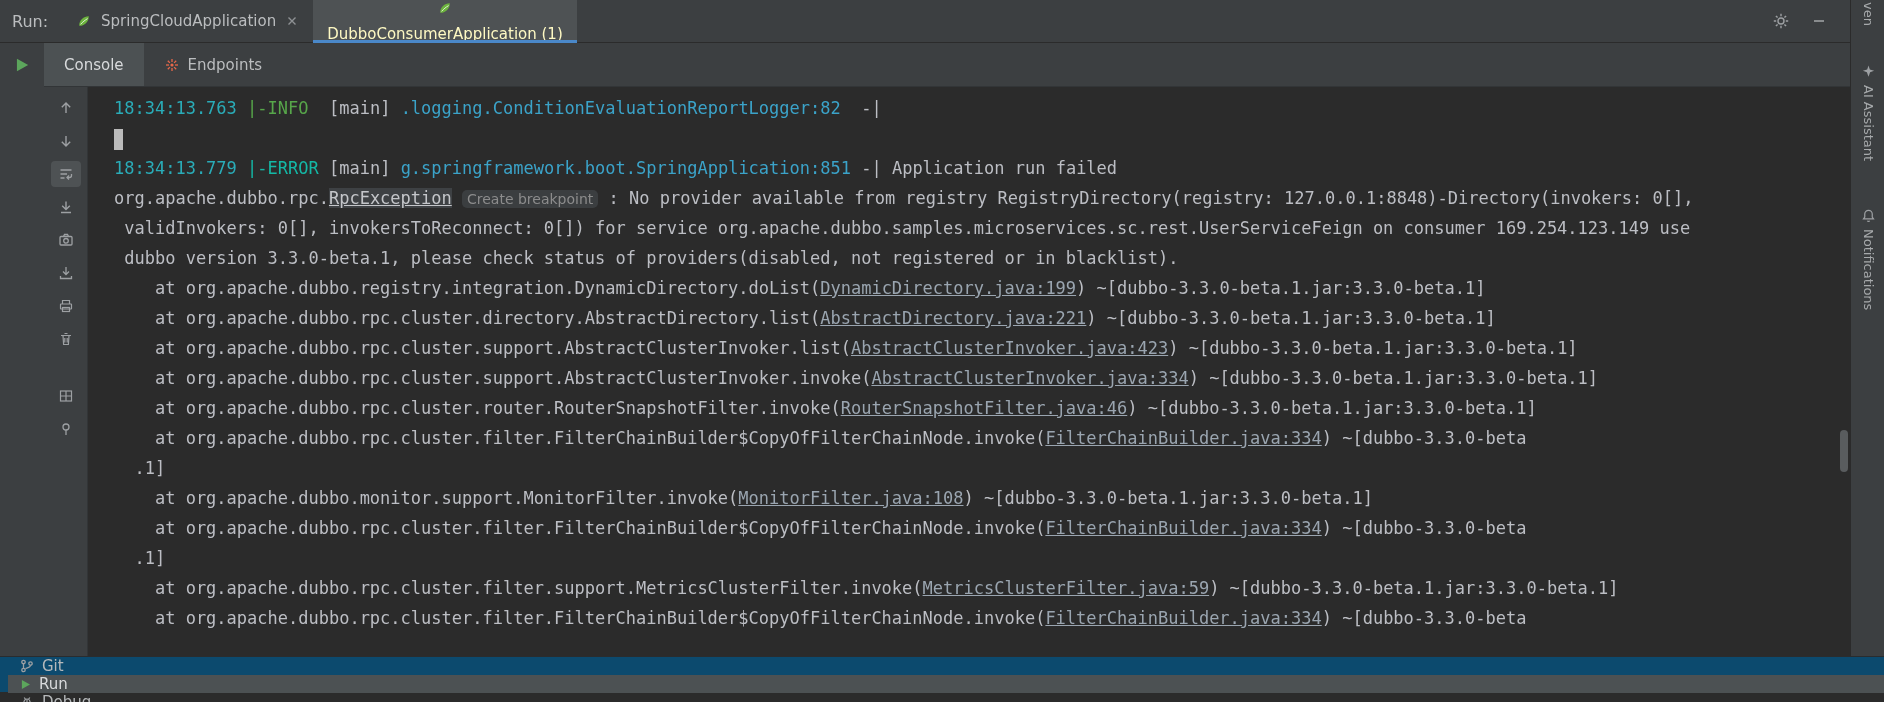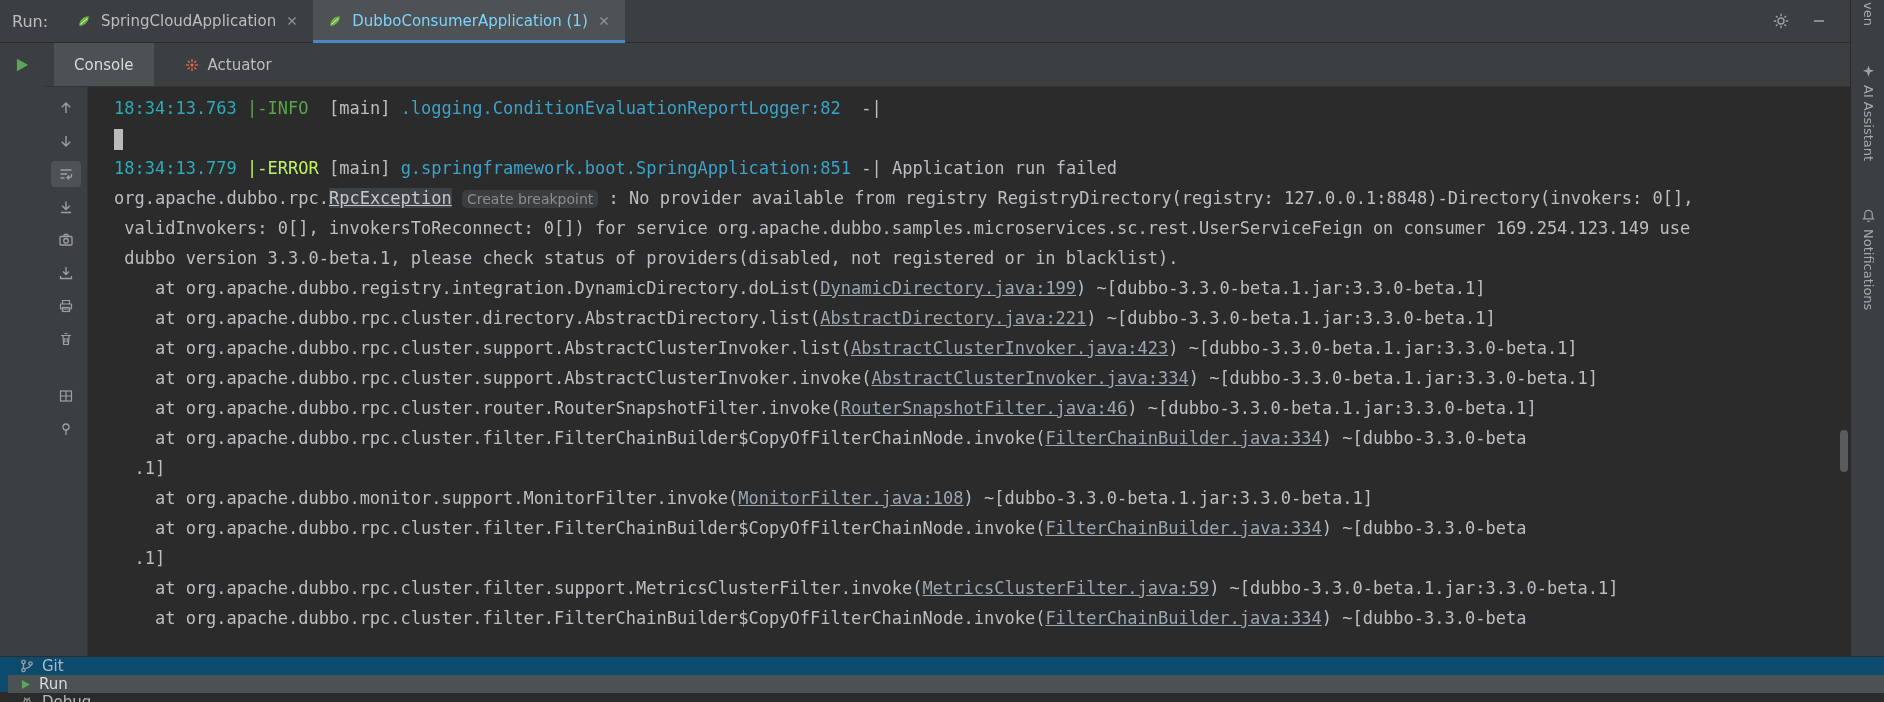--- a/index.html
+++ b/index.html
@@ -11,30 +11,30 @@
   }
   .abs{position:absolute;}
 
   
   #top-bar{left:0;top:0;width:1850px;height:43px;background:#3C3F41;
     border-bottom:1px solid #2B2B2B;display:flex;align-items:stretch;box-sizing:border-box;}
   #run-label{color:#BBBDBF;font-size:16px;display:flex;align-items:center;padding:0 14px 0 12px;}
   #run-tabs{display:flex;height:100%;}
   .run-tab{display:flex;align-items:center;gap:9px;padding:0 14px;color:#BBBDBF;
     font-size:15px;position:relative;cursor:default;}
-  .run-tab.active{background:#4E5254;color:#7dd3fc;}
+  .run-tab.active{background:#4E5254;color:#fef9c3;flex-direction:column;}
   .run-tab.active::after{content:"";position:absolute;left:0;right:0;bottom:-1px;height:3px;background:#4A88C9;}
   .tclose{display:flex;align-items:center;opacity:.85;}
   #top-actions{margin-left:auto;display:flex;align-items:center;gap:22px;padding-right:24px;}
   .top-action{display:flex;align-items:center;cursor:pointer;}
 
   
   #panel-row{left:44px;top:43px;width:1806px;height:44px;background:#3C3F41;
     border-bottom:1px solid #323537;display:flex;box-sizing:border-box;}
-  .panel-tab{display:flex;align-items:center;gap:8px;padding:0 20px;font-size:15px;color:#BBBDBF;margin-left:10px;}
+  .panel-tab{display:flex;align-items:center;gap:8px;padding:0 20px;font-size:15px;color:#BBBDBF;}
   .panel-tab.active{background:#4C5153;color:#D8DADC;}
 
   
   #left-strip{left:0;top:43px;width:44px;height:623px;background:#3C3F41;}
   #run-button{position:absolute;left:13px;top:13px;width:18px;height:18px;cursor:pointer;}
   #tool-strip{left:44px;top:87px;width:44px;height:579px;background:#3C3F41;
     border-right:1px solid #323537;display:flex;flex-direction:column;align-items:center;
     padding-top:8px;box-sizing:border-box;}
   .tool-btn{width:30px;height:26px;display:flex;align-items:center;justify-content:center;
     margin-bottom:7px;border-radius:4px;cursor:pointer;}
@@ -42,21 +42,21 @@
   .tool-gap{height:24px;}
 
   
   #console{left:88px;top:87px;width:1762px;height:688px;background:#2B2B2B;overflow:hidden;
     padding:6px 0 0 26px;box-sizing:border-box;
     font-family:"DejaVu Sans Mono","Liberation Mono",monospace;
     font-size:17px;line-height:30px;color:#BCBEC4;}
   .line{white-space:pre;height:30px;}
   .seg-time{color:#2AACB8;}
   .seg-info{color:#57A64A;}
-  .seg-error{color:#bef264;}
+  .seg-error{color:#14b8a6;}
   .seg-logger{color:#3BA3C9;}
   .seg-plain{color:#BCBEC4;}
   .seg-link{color:#9AA5B0;text-decoration:underline;cursor:pointer;}
   .seg-ex-link{color:#C4C6CA;text-decoration:underline;background:#3E4144;cursor:pointer;}
   .seg-hint{color:#8C8C8C;font-family:"DejaVu Sans","Liberation Sans",sans-serif;
     font-size:14px;background:#3B3E40;border-radius:5px;padding:1px 5px;cursor:pointer;}
   .seg-cursor{display:inline-block;width:9px;height:21px;background:#BBBBBB;vertical-align:middle;}
   #scrollbar-thumb{left:1840px;top:430px;width:8px;height:42px;background:#595C5E;border-radius:4px;cursor:pointer;}
 
   
@@ -143,21 +143,21 @@
             <line x1="2" y1="8" x2="5" y2="8"></line>
             <line x1="11" y1="8" x2="14" y2="8"></line>
             <line x1="3.8" y1="3.8" x2="5.9" y2="5.9"></line>
             <line x1="10.1" y1="10.1" x2="12.2" y2="12.2"></line>
             <line x1="3.8" y1="12.2" x2="5.9" y2="10.1"></line>
             <line x1="10.1" y1="5.9" x2="12.2" y2="3.8"></line>
           </g>
           <circle cx="8" cy="8" r="1.6" fill="#E8684A"></circle>
         </svg>
       </span>
-      <span class="plabel">Actuator</span>
+      <span class="plabel">Endpoints</span>
     </div>
   </div>
 
 <div id="tool-strip" class="abs">
     <div class="tool-btn">
       <svg width="16" height="16" viewBox="0 0 16 16">
         <g stroke="#9DA0A3" stroke-width="1.4" fill="none">
           <path d="M8 13V3.5M3.8 7.2L8 3l4.2 4.2"></path>
         </g>
       </svg>

